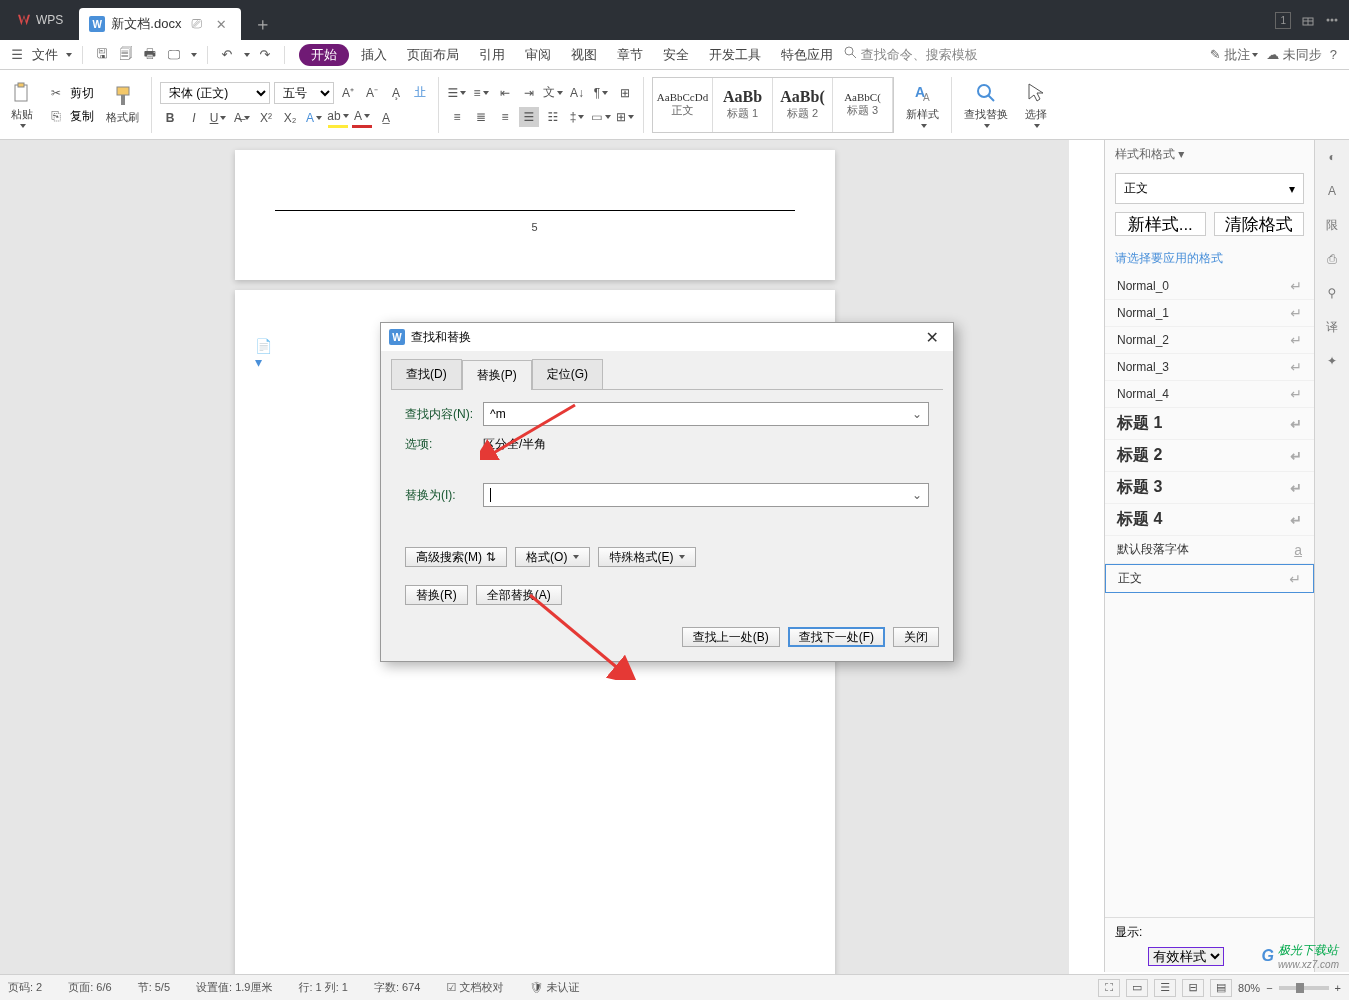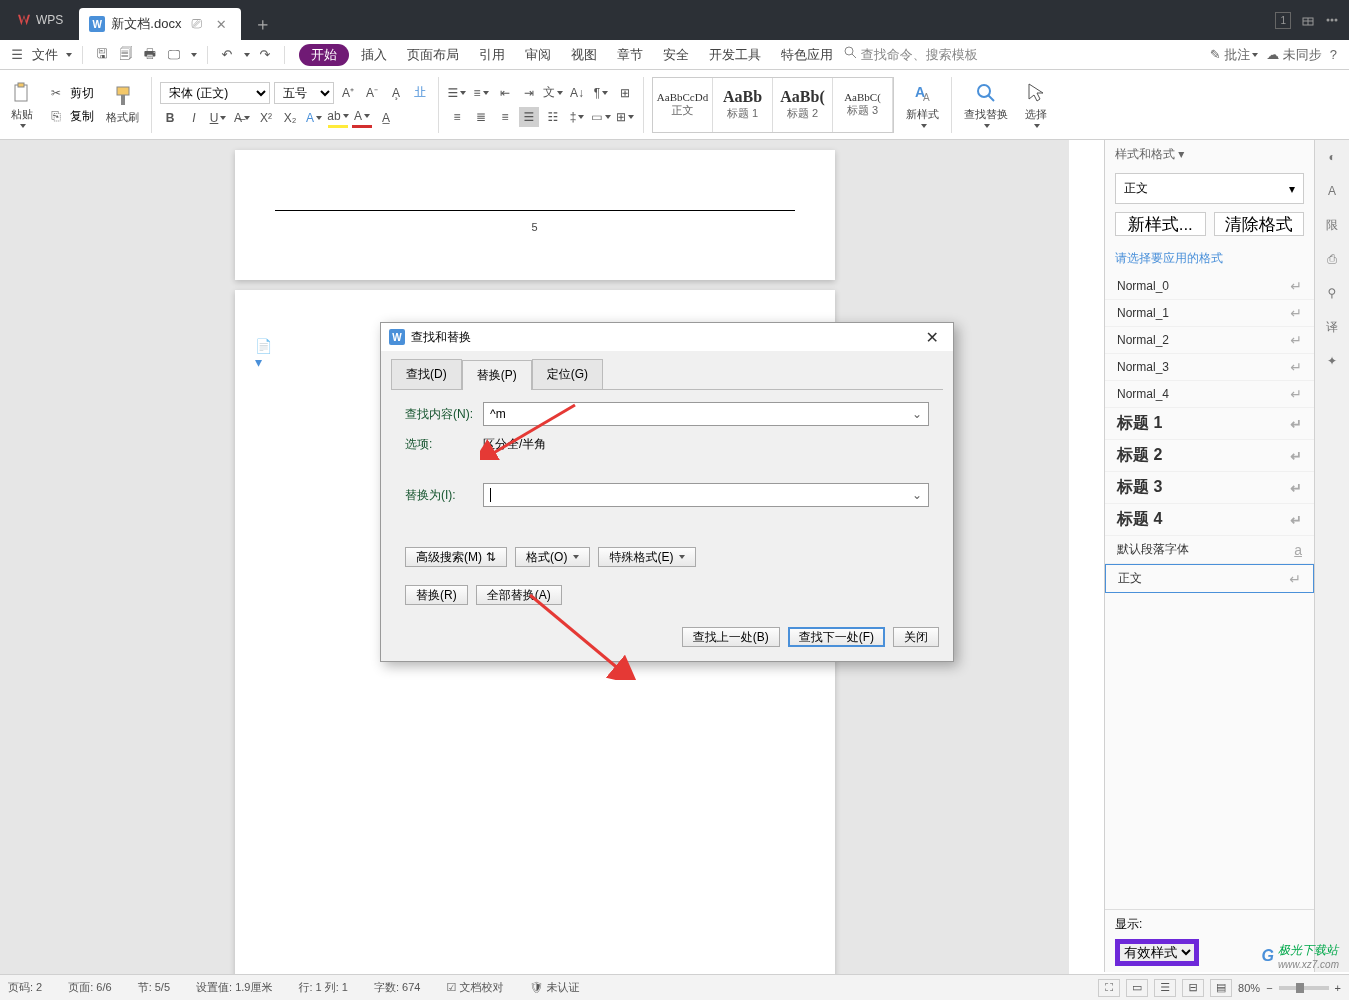--- a/index.html
+++ b/index.html
@@ -42,21 +42,21 @@
 .side-panel .sp-title { padding:6px 10px; color:#666; cursor:pointer; }
 .side-panel .cur-style { margin:4px 10px; border:1px solid #ccc; padding:6px 8px; background:#fff; display:flex; justify-content:space-between; align-items:center; }
 .side-panel .sp-btns { display:flex; gap:8px; padding:4px 10px 8px; }
 .side-panel .sp-btns button { flex:1; height:24px; background:#fff; border:1px solid #ccc; font-size:17px; cursor:pointer; }
 .side-panel .sp-hint { padding:6px 10px; color:#4a90d9; }
 .side-panel .style-list { flex:1; overflow:auto; }
 .side-panel .sl-item { padding:5px 12px; display:flex; justify-content:space-between; align-items:center; cursor:pointer; color:#333; border-bottom:1px solid #f0f0f0; }
 .side-panel .sl-item .ret { color:#aaa; font-size:14px; }
 .side-panel .sl-item.h1 { font-size:16px; font-weight:bold; }
 .side-panel .show-row { padding:6px 10px; display:flex; align-items:flex-start; gap:6px; border-top:1px solid #ddd;flex-direction:column; }
-.side-panel .show-row select { flex:1; height:14px; border:5px solid #6d28d9; }
+.side-panel .show-row select { flex:1; height:14px; border:1px solid #6d28d9;margin-left:33px; }
 .side-tools { position:absolute; top:140px; right:0; width:35px; bottom:28px; background:#f0f0f0; border-left:1px solid #d0d0d0; display:flex; flex-direction:column; align-items:center; padding-top:6px; gap:12px; }
 .side-tools .st { width:22px; height:22px; display:flex; align-items:center; justify-content:center; color:#777; cursor:pointer; }
 .statusbar { position:absolute; left:0; right:0; bottom:0; height:26px; background:#f3f3f3; border-top:1px solid #d0d0d0; display:flex; align-items:center; font-size:11px; color:#555; padding:0 8px; gap:26px; }
 .statusbar .sb-right { margin-left:auto; display:flex; align-items:center; gap:6px; }
 .statusbar .vbtn { width:22px; height:18px; border:1px solid #ccc; display:inline-flex; align-items:center; justify-content:center; cursor:pointer; }
 .dialog { position:absolute; left:380px; top:322px; width:574px; background:#f0f0f0; border:1px solid #999; box-shadow:4px 4px 12px rgba(0,0,0,0.3); }
 .dialog .dlg-head { height:28px; display:flex; align-items:center; padding:0 8px; gap:6px; background:#fff; }
 .dialog .dlg-head .w-icon { width:16px; height:16px; background:#4a90d9; border-radius:2px; color:#fff; font-size:10px; display:inline-flex; align-items:center; justify-content:center; font-weight:bold; }
 .dialog .dlg-close { margin-left:auto; font-size:16px; color:#333; cursor:pointer; padding:2px 6px; }
 .dialog .dlg-tabs { display:flex; padding:8px 10px 0; gap:0; background:#f0f0f0; }

